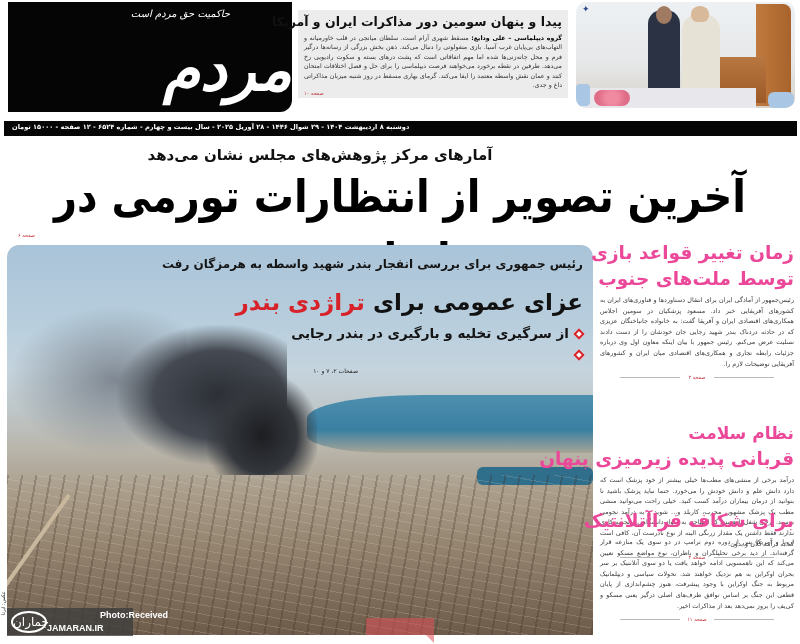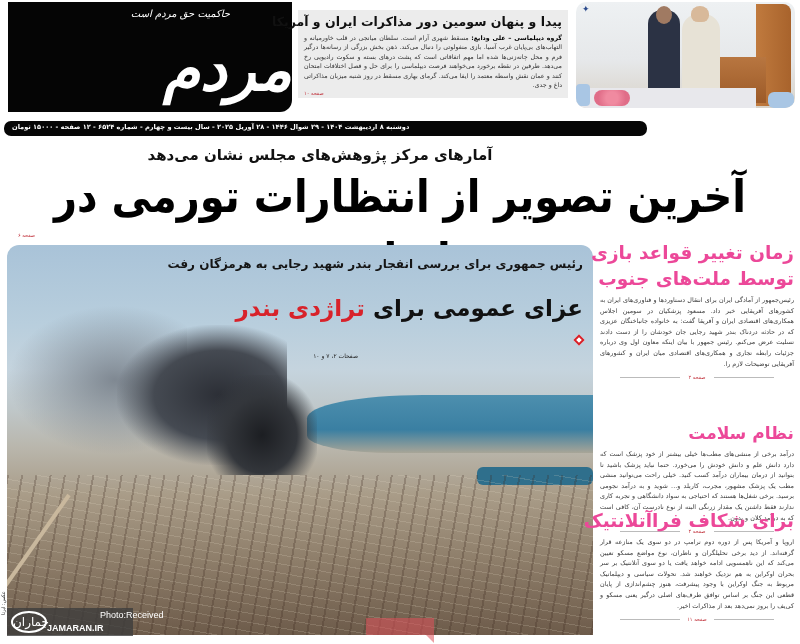--- a/index.html
+++ b/index.html
@@ -57,22 +57,22 @@
     background: #e8e8ec; }
   .teaser-photo .flowers { position: absolute; left: 18px; top: 88px; width: 36px; height: 16px;
     background: radial-gradient(circle, #f08aa0 30%, #e06d88 70%); border-radius: 8px; }
   .teaser-photo .chair1 { position: absolute; left: 0; top: 82px; width: 14px; height: 22px; background:#a9c6e4; border-radius:4px; }
   .teaser-photo .chair2 { position: absolute; left: 192px; top: 90px; width: 26px; height: 16px; background:#a9c6e4; border-radius:6px; }
   .teaser-photo .emblem { position: absolute; left: 6px; top: 2px; width: 28px; height: 20px;
     color: #2a4a8c; font-size: 9px; line-height: 10px; }
 
   
   .datebar {
-    position: absolute; left: 4px; top: 121px; width: 643px; height: 15px;
-    background: #060606; direction: rtl; border-radius: 7px;
+    position: absolute; left: 4px; top: 121px; width: 793px; height: 15px;
+    background: #060606; direction: rtl;
   }
   .datebar span {
     position: absolute; left: 8px; top: 2px; color: #fff; font-size: 6.6px; white-space: nowrap;
     direction: rtl; font-weight: bold;
   }
 
   
   .kicker {
     position: absolute; left: 0; top: 146px; width: 640px; text-align: center; direction: rtl;
     font-size: 15px; font-weight: bold; color: #111;
@@ -112,38 +112,38 @@
   .hero .grid {
     position: absolute; left: 0; top: 230px; width: 586px; height: 160px;
     background:
       repeating-linear-gradient(100deg, rgba(60,40,30,0.25) 0 2px, transparent 2px 14px),
       repeating-linear-gradient(10deg, rgba(230,220,200,0.18) 0 1px, transparent 1px 9px);
   }
   .hero .road { position: absolute; left: 60px; top: 250px; width: 4px; height: 200px; background:#c9b89d; transform: rotate(35deg); transform-origin: top; }
 
   .hero-text { position: absolute; right: 10px; top: 12px; direction: rtl; text-align: right; }
   .hero-text .sub { font-size: 12px; font-weight: bold; color: #151515; white-space: nowrap; }
-  .hero-text .title { font-size: 23px; font-weight: bold; color: #111; margin-top: 24px; white-space: nowrap; letter-spacing: -0.5px; }
+  .hero-text .title { font-size: 23px; font-weight: bold; color: #111; margin-top: 18px; white-space: nowrap; letter-spacing: -0.5px; }
   .hero-text .title .red { color: #d8222a; }
   .hero-text .bullets { margin-top: 8px; }
   .hero-text .bullet { font-size: 13.5px; font-weight: bold; color: #141414; white-space: nowrap; line-height: 21px; }
   .hero-text .bullet .dia {
     display: inline-block; width: 8px; height: 8px; background: #fff; border: 2px solid #d8222a;
     transform: rotate(45deg); margin-left: 6px; vertical-align: middle;
   }
   .hero-text .pages { font-size: 6px; color: #222; margin-top: 2px; margin-right: 225px; white-space: nowrap; }
 
   .credit {
     position: absolute; left: 7px; top: 608px; width: 126px; height: 28px; background: rgba(60,60,60,0.78);
   }
   .credit .logo-mark {
     position: absolute; left: 4px; top: 3px; width: 36px; height: 22px; border: 2px solid #fff;
     border-radius: 50%; color: #fff; font-size: 12px; text-align: center; line-height: 18px;
   }
-  .credit .l1 { position: absolute; left: 46px; top: 2px; color: #fff; font-size: 9px; font-weight: normal; font-family: "Liberation Sans", sans-serif; padding-left: 47px; }
+  .credit .l1 { position: absolute; left: 46px; top: 2px; color: #fff; font-size: 9px; font-weight: bold; font-family: "Liberation Sans", sans-serif; padding-left: 47px; }
   .credit .l2 { position: absolute; left: 40px; top: 15px; color: #fff; font-size: 9px; font-weight: bold; font-family: "Liberation Sans", sans-serif; }
 
   .side-credit {
     position: absolute; left: 0; top: 565px; width: 7px; height: 50px; background: #fff;
     writing-mode: vertical-rl; transform: rotate(180deg); font-size: 5px; color: #222; overflow: hidden;
   }
   .ad-corner { position: absolute; left: 366px; top: 618px; width: 68px; height: 17px; background: rgba(222,80,90,0.55); }
   .ad-corner::after { content:""; position:absolute; right: 0; bottom: -8px; border-left: 8px solid transparent; border-top: 8px solid rgba(222,80,90,0.55); }
 
   
@@ -202,26 +202,27 @@
 <div class="hero">
   <div class="sea"></div>
   <div class="basin"></div>
   <div class="grid"></div>
   <div class="road"></div>
   <div class="smoke3"></div>
   <div class="smoke1"></div>
   <div class="smoke2"></div>
 
   <div class="hero-text">
-    <div class="sub">رئیس جمهوری برای بررسی انفجار بندر شهید رجایی به هرمزگان رفت</div>
+    <div class="sub">رئیس جمهوری برای بررسی انفجار بندر شهید واسطه به هرمزگان رفت</div>
     <div class="title">
       <span>عزای عمومی برای</span>
       <span class="red">تراژدی بندر</span>
     </div>
     <div class="bullets">
+      <div class="bullet"><span class="dia"></span><span>از سرگیری تخلیه و بارگیری در بندر رجایی</span></div>
       <div class="bullet"><span class="dia"></span></div>
     </div>
     <div class="pages">صفحات ۲، ۷ و ۱۰</div>
   </div>
 </div>
 
 <div class="side-credit">عکس: ایرنا</div>
 <div class="ad-corner"></div>
 
 <div class="credit">
@@ -234,20 +235,21 @@
   <h3>زمان تغییر قواعد بازی</h3>
   <h3>توسط ملت‌های جنوب</h3>
   <p>رئیس‌جمهور از آمادگی ایران برای انتقال دستاوردها و فناوری‌های ایران به کشورهای آفریقایی خبر داد. مسعود پزشکیان در سومین اجلاس همکاری‌های اقتصادی ایران و آفریقا گفت: به خانواده جانباختگان عزیزی که در حادثه دردناک بندر شهید رجایی جان خودشان را از دست دادند تسلیت عرض می‌کنم. رئیس جمهور با بیان اینکه معاون اول وی درباره جزئیات رابطه تجاری و همکاری‌های اقتصادی میان ایران و کشورهای آفریقایی توضیحات لازم را.</p>
   <div class="sep">
       <span>صفحه ۲</span>
     </div>
 </div>
 
 <div class="col col-2">
   <h3 class="small">نظام سلامت</h3>
+  <h3>قربانی پدیده زیرمیزی پنهان</h3>
   <p>درآمد برخی از منشی‌های مطب‌ها خیلی بیشتر از خود پزشک است که دارد دانش علم و دانش خودش را می‌خورد. حتما نباید پزشک باشید تا بتوانید از درمان بیماران درآمد کسب کنید. خیلی راحت می‌توانید منشی مطب یک پزشک مشهور، مجرب، کاربلد و... شوید و به درآمد نجومی برسید. برخی شغل‌ها هستند که احتیاجی به سواد دانشگاهی و تجربه کاری ندارند فقط داشتن یک مقدار زرنگی البته از نوع نادرست آن، کافی است که به درآمد کلان و بدون.</p>
   <div class="sep">
       <span>صفحه ۴</span>
     </div>
 </div>
 
 <div class="col col-3">
   <h3>برای شکاف فراآتلانتیک</h3>
   <p>اروپا و آمریکا پس از دوره دوم ترامپ در دو سوی یک منازعه قرار گرفته‌اند. از دید برخی تحلیلگران و ناظران، نوع مواضع مسکو تعیین می‌کند که این ناهمسویی ادامه خواهد یافت یا دو سوی آتلانتیک بر سر بحران اوکراین به هم نزدیک خواهند شد. تحولات سیاسی و دیپلماتیک مربوط به جنگ اوکراین با وجود پیشرفت، هنوز چشم‌اندازی از پایان قطعی این جنگ بر اساس توافق طرف‌های اصلی درگیر یعنی مسکو و کی‌یف را بروز نمی‌دهد بعد از مذاکرات اخیر.</p>
   <div class="sep">

